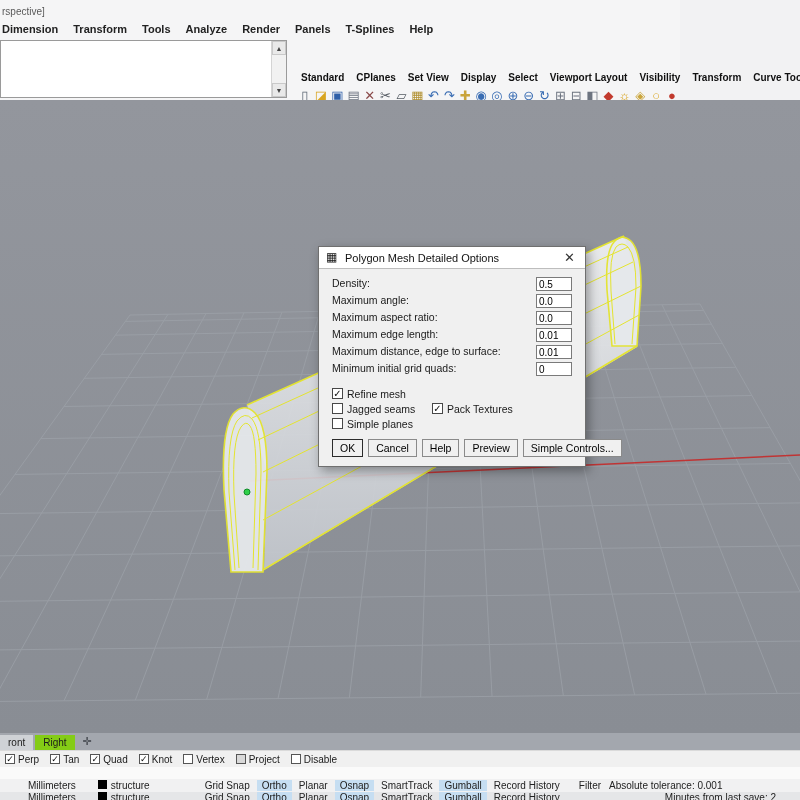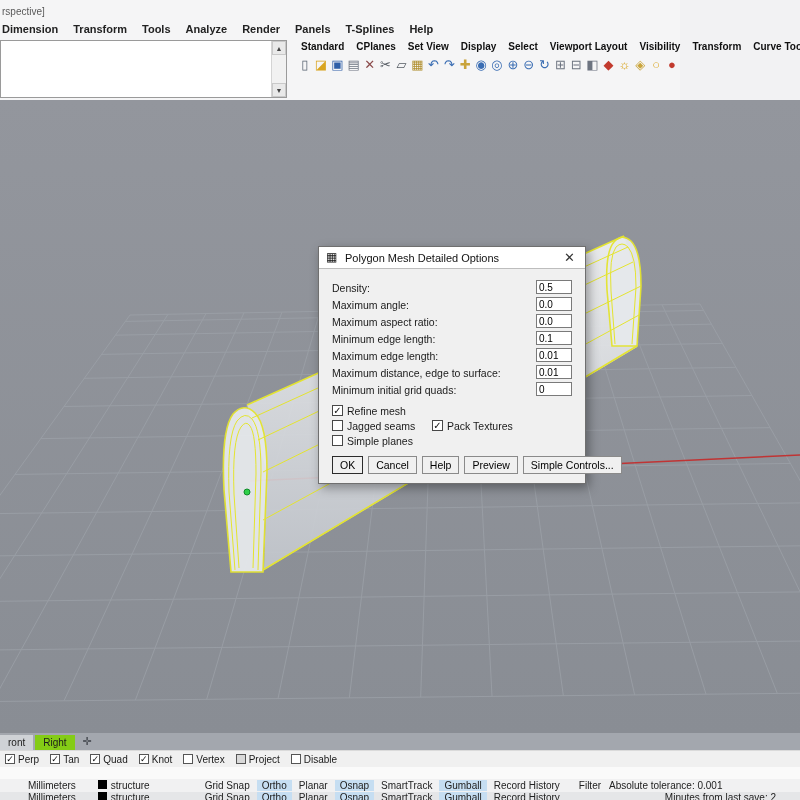--- a/index.html
+++ b/index.html
@@ -12,38 +12,38 @@
   .title-frag { position:absolute; left:2px; top:6px; font-size:10px; color:#5a5a5a; }
   .menubar { position:absolute; left:2px; top:23px; display:flex; gap:15px; font-size:11px; color:#222;font-weight:bold; }
   .menu-item { cursor:default; white-space:nowrap; }
   .cmd-box { position:absolute; left:0; top:40px; width:287px; height:58px; background:#ffffff; border:1px solid #9a9a9a; }
   .cmd-scroll { position:absolute; right:0; top:0; bottom:0; width:15px; background:#f1f1f1; border-left:1px solid #d4d4d4;
                 display:flex; flex-direction:column; justify-content:space-between; align-items:center; }
   .scroll-btn { width:14px; height:14px; background:#e9e9e9; border:1px solid #c9c9c9; font-size:7px; color:#444;
                 display:flex; align-items:center; justify-content:center; }
   .toolbar-area { position:absolute; left:295px; top:40px; right:0; }
   .tab-row { display:flex; gap:4px; font-size:10px; font-weight:bold; color:#101010; padding:1px 2px; white-space:nowrap; }
-  .tb-tab { padding:0 4px; }
+  .tb-tab { padding:0 4px;margin-top:31px; }
   .icon-row { display:flex; gap:4px; padding:4px 2px 0 4px; align-items:center; }
   .tb-icon { width:16px; height:16px; display:flex; align-items:center; justify-content:center; font-size:13px; line-height:16px; }
 
   
   .viewport { position:absolute; left:0; top:100px; width:800px; height:633px;
               background:linear-gradient(#93969d,#898d94); }
   .viewport svg { display:block; }
 
   
   .dialog { position:absolute; left:318px; top:246px; width:268px; background:#f0f0f0;
             border:1px solid #6f6f6f; box-shadow:3px 4px 10px rgba(0,0,0,.35); }
   .dlg-title { height:22px; background:#ffffff; border-bottom:1px solid #bdbdbd; display:flex; align-items:center; padding:0 7px; gap:6px; }
   .dlg-icon { width:13px; height:13px; font-size:12px; line-height:13px; color:#111; }
   .dlg-title-text { flex:1; font-size:11px; color:#111; }
   .dlg-close { font-size:13px; color:#333; padding:0 3px; cursor:default; }
   .dlg-body { padding:8px 13px 9px 13px; }
-  .field-row { display:flex; align-items:flex-end; height:17px; }
+  .field-row { display:flex; align-items:flex-start; height:17px; }
   .field-label { flex:1; font-size:10.5px; }
   .field-input { width:36px; height:14px; font-size:10px; padding:0 2px; border:1px solid #7a7a7a; background:#fff; font-family:inherit; }
   .chk-area { margin-top:7px; }
   .chk-row { display:flex; align-items:center; height:15px; }
   .chk-item { display:flex; gap:4px; align-items:center; font-size:10.5px; }
   .chk-item.col1 { width:100px; }
   .chk-box { width:11px; height:11px; border:1px solid #474747; background:#fff; font-size:10px; line-height:9px; text-align:center; color:#111; }
   .btn-row { display:flex; gap:5px; margin-top:8px; }
   .dlg-btn { height:18px; font-size:10.5px; font-family:inherit; background:#f0f0f0; border:1px solid #8a8a8a; padding:0 7px; white-space:nowrap; }
   .dlg-btn.default { border:1px solid #2b2b2b; }
@@ -216,24 +216,20 @@
       </div>
       <div class="field-row">
         <span class="field-label">Maximum angle:</span>
         <input class="field-input" value="0.0" style="">
       </div>
       <div class="field-row">
         <span class="field-label">Maximum aspect ratio:</span>
         <input class="field-input" value="0.0" style="">
       </div>
       <div class="field-row">
-        <span class="field-label">Minimum edge length:</span>
-        <input class="field-input" value="0.1" style="">
-      </div>
-      <div class="field-row">
         <span class="field-label">Maximum edge length:</span>
         <input class="field-input" value="0.01" style="">
       </div>
       <div class="field-row">
         <span class="field-label">Maximum distance, edge to surface:</span>
         <input class="field-input" value="0.01" style="">
       </div>
       <div class="field-row">
         <span class="field-label">Minimum initial grid quads:</span>
         <input class="field-input" value="0" style="">

